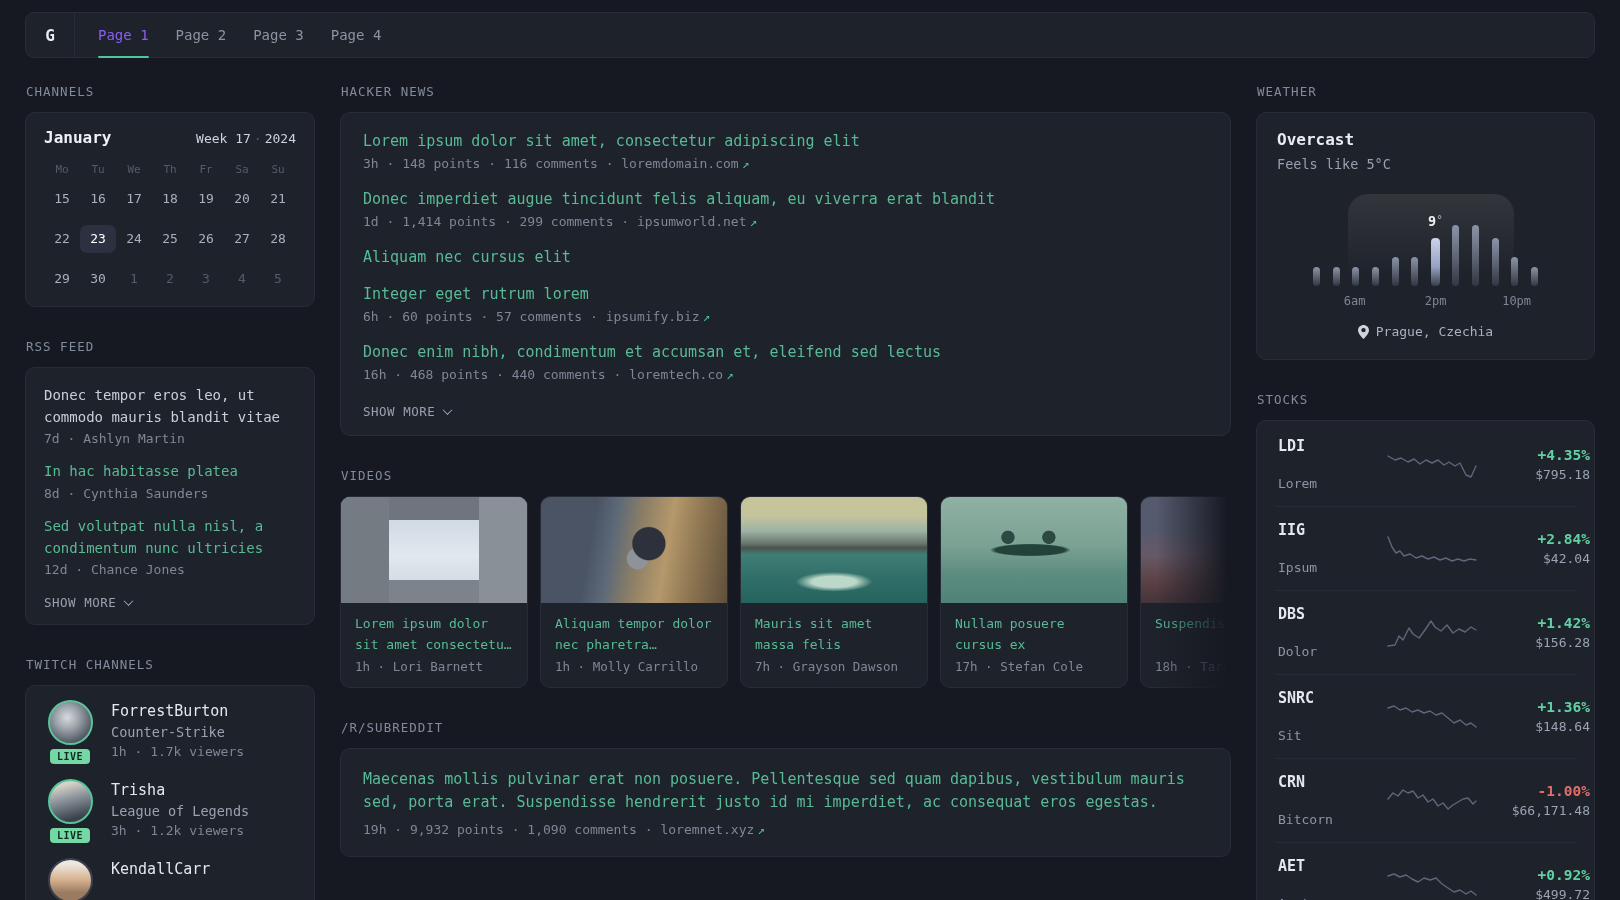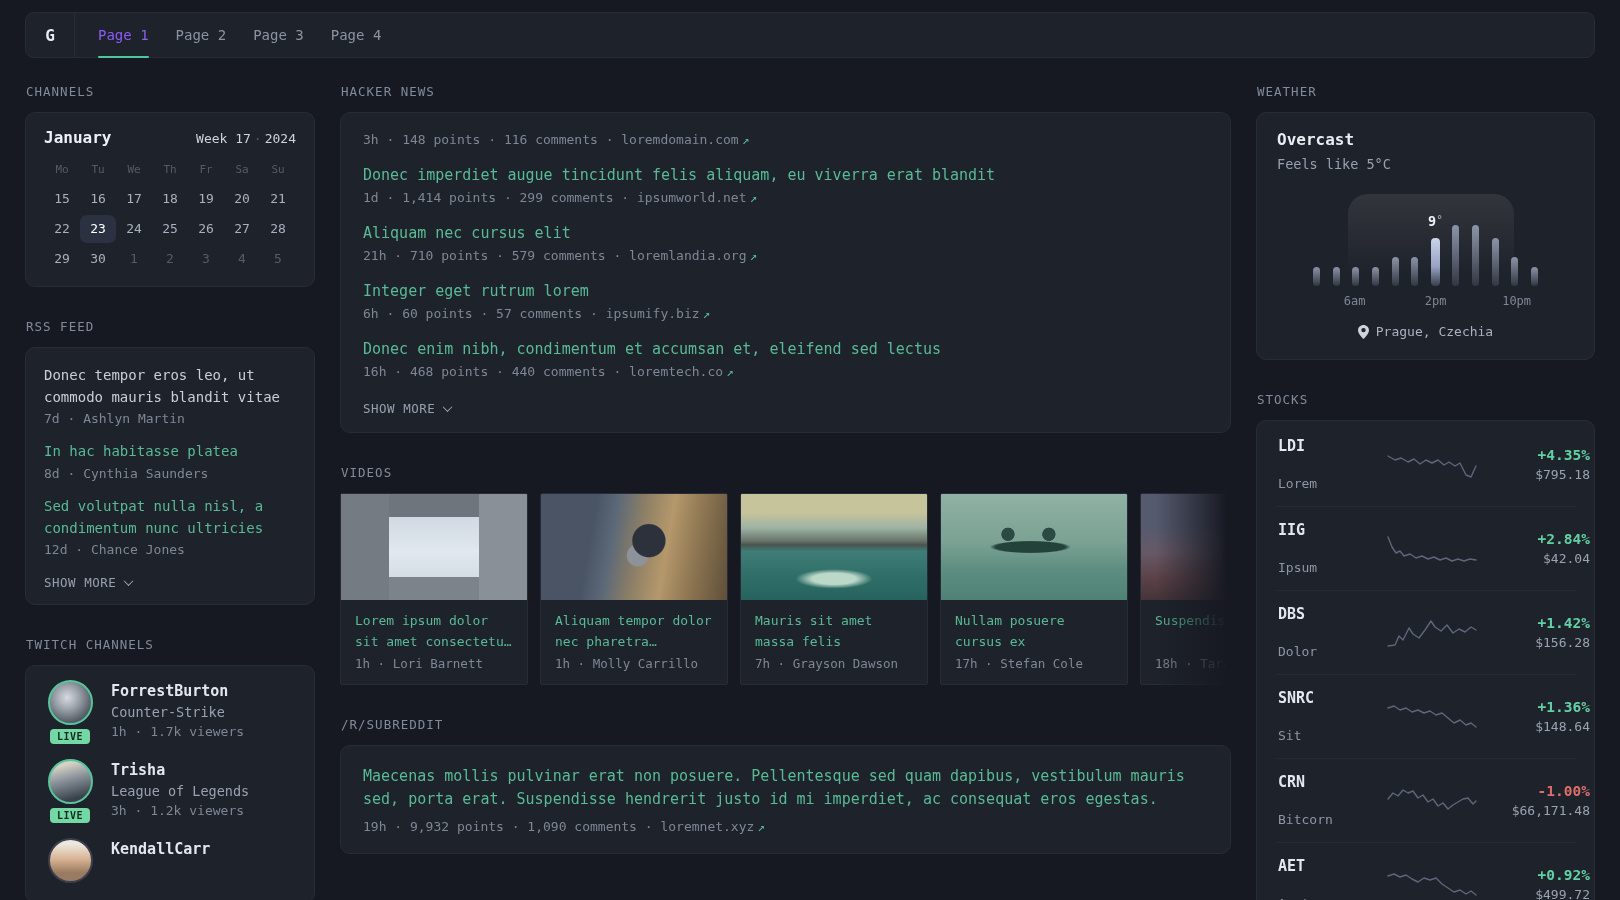--- a/index.html
+++ b/index.html
@@ -39,21 +39,21 @@
   .meta{font-size:13px;color:var(--muted)}
   .ext{color:var(--green);font-size:12.5px;margin-left:3px;cursor:pointer}
   .domain{cursor:pointer}
 
   
   .cal{padding:15px 18px 13px}
   .cal-head{display:flex;justify-content:space-between;align-items:baseline;margin-bottom:11px}
   .cal-month{font-size:16px;font-weight:bold;color:#eef1f5}
   .cal-week{font-size:13px;color:#ced4de}
   .cal-week .dot{color:var(--dim);margin:0 3px}
-  .cal-grid{display:grid;grid-template-columns:repeat(7,1fr);text-align:center;row-gap:2px}
+  .cal-grid{display:grid;grid-template-columns:repeat(7,1fr);text-align:center;row-gap:12px}
   .wd{font-size:11px;color:var(--dim);padding:5px 0 9px}
   .day{font-size:13px;color:#a9b0be;height:28px;line-height:28px;border-radius:7px}
   .day.sel{background:var(--sel);color:#fff}
   .day.mut{color:var(--dim)}
 
   
   .rss{padding:17px 18px 12px}
   .rss-item{margin-bottom:15px}
   .rss-title{font-size:14px;line-height:1.55;color:var(--green);cursor:pointer}
   .rss-title.read{color:#c9cfd9}
@@ -64,36 +64,36 @@
   .tw-item{display:flex;gap:15px;margin-bottom:13px;cursor:pointer}
   .tw-av-wrap{width:52px;flex:none;text-align:center}
   .tw-av{width:45px;height:45px;border-radius:50%;border:2px solid #57c49a;margin:0 auto}
   .tw-av.off{border-color:#3a414d}
   .av1{background:radial-gradient(circle at 42% 38%,#d8dbe0 0%,#9aa1a9 35%,#565e68 70%,#30363f 100%)}
   .av2{background:linear-gradient(165deg,#d5d1c6 15%,#89919a 45%,#39414b 85%)}
   .av3{background:linear-gradient(180deg,#ece8df 10%,#d9b694 45%,#9a7a60 80%)}
   .live{display:inline-block;margin-top:-11px;position:relative;background:#74d8a5;color:#0d2a1e;
         font-size:10px;font-weight:bold;padding:2px 7px;border-radius:6px;border:2px solid var(--card);
         letter-spacing:.5px}
-  .tw-name{font-size:15px;font-weight:bold;color:#e4e8ee;padding-top:2px}
+  .tw-name{font-size:15px;font-weight:normal;color:#e4e8ee;padding-top:2px}
   .tw-game{font-size:13.5px;color:var(--text2);margin-top:4px}
   .tw-meta{font-size:13px;color:var(--muted);margin-top:4px}
 
   
   .hn{padding:19px 22px 14px}
   .hn-item{margin-bottom:19px}
   .hn-title{font-size:15px;color:var(--green);cursor:pointer;margin-bottom:6px}
   .sr{padding:19px 22px}
   .sr-title{font-size:15px;line-height:1.55;color:var(--green);cursor:pointer;margin-bottom:7px}
 
   
   .carousel{position:relative;display:flex;gap:12px;overflow:hidden}
   .carousel::after{content:"";position:absolute;top:0;right:0;bottom:0;width:75px;
                    background:linear-gradient(90deg,rgba(22,25,34,0),var(--bg) 95%);pointer-events:none}
-  .vcard{width:188px;flex:none;background:var(--card);border:1px solid var(--border);border-radius:2px;
+  .vcard{width:188px;flex:none;background:var(--card);border:1px solid var(--border);border-radius:10px;
          overflow:hidden;cursor:pointer}
   .thumb{height:106px}
   .th1{background:
        linear-gradient(90deg,#757b82 0 26%,rgba(0,0,0,0) 26% 74%,#8a9097 74%),
        linear-gradient(180deg,#6f757c 0 22%,rgba(0,0,0,0) 22% 78%,#7d838a 78%),
        linear-gradient(180deg,#c6d1dc,#e1e8ee 55%,#c9d4de)}
   .th2{background:
        radial-gradient(circle at 58% 44%,#2c313b 0 13%,rgba(44,49,59,0) 14%),
        radial-gradient(circle at 52% 58%,#8e939b 0 9%,rgba(142,147,155,0) 10%),
        linear-gradient(100deg,#4a5464 0 28%,#5b6878 38%,#8d7f66 52%,#b5986b 66%,#8a7350 82%,#5f4f3a 100%)}
@@ -269,29 +269,29 @@
         </div>
       </section>
     </div>
 
     <div class="col-mid">
 
       <section class="widget">
         <h2 class="sec-title">HACKER NEWS</h2>
         <div class="card hn">
           <div class="hn-item">
+            <div class="hn-title">Lorem ipsum dolor sit amet, consectetur adipiscing elit</div>
             <div class="meta"><span>3h · 148 points · 116 comments · </span><span class="domain">loremdomain.com</span><span class="ext">↗</span></div>
           </div>
           <div class="hn-item">
             <div class="hn-title">Donec imperdiet augue tincidunt felis aliquam, eu viverra erat blandit</div>
             <div class="meta"><span>1d · 1,414 points · 299 comments · </span><span class="domain">ipsumworld.net</span><span class="ext">↗</span></div>
           </div>
           <div class="hn-item">
             <div class="hn-title">Aliquam nec cursus elit</div>
-            <div class="meta"><span>21h · 710 points · 579 comments · </span><span class="domain">loremlandia.org</span><span class="ext">↗</span></div>
           </div>
           <div class="hn-item">
             <div class="hn-title">Integer eget rutrum lorem</div>
             <div class="meta"><span>6h · 60 points · 57 comments · </span><span class="domain">ipsumify.biz</span><span class="ext">↗</span></div>
           </div>
           <div class="hn-item">
             <div class="hn-title">Donec enim nibh, condimentum et accumsan et, eleifend sed lectus</div>
             <div class="meta"><span>16h · 468 points · 440 comments · </span><span class="domain">loremtech.co</span><span class="ext">↗</span></div>
           </div>
           <div class="show-more">

